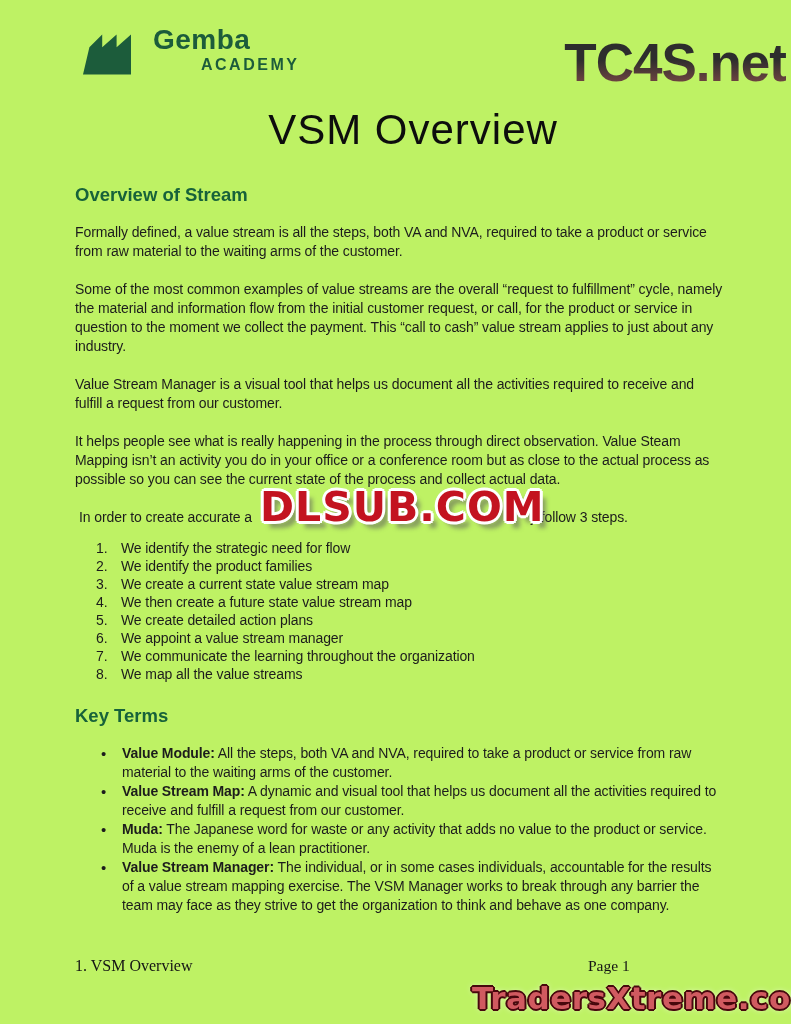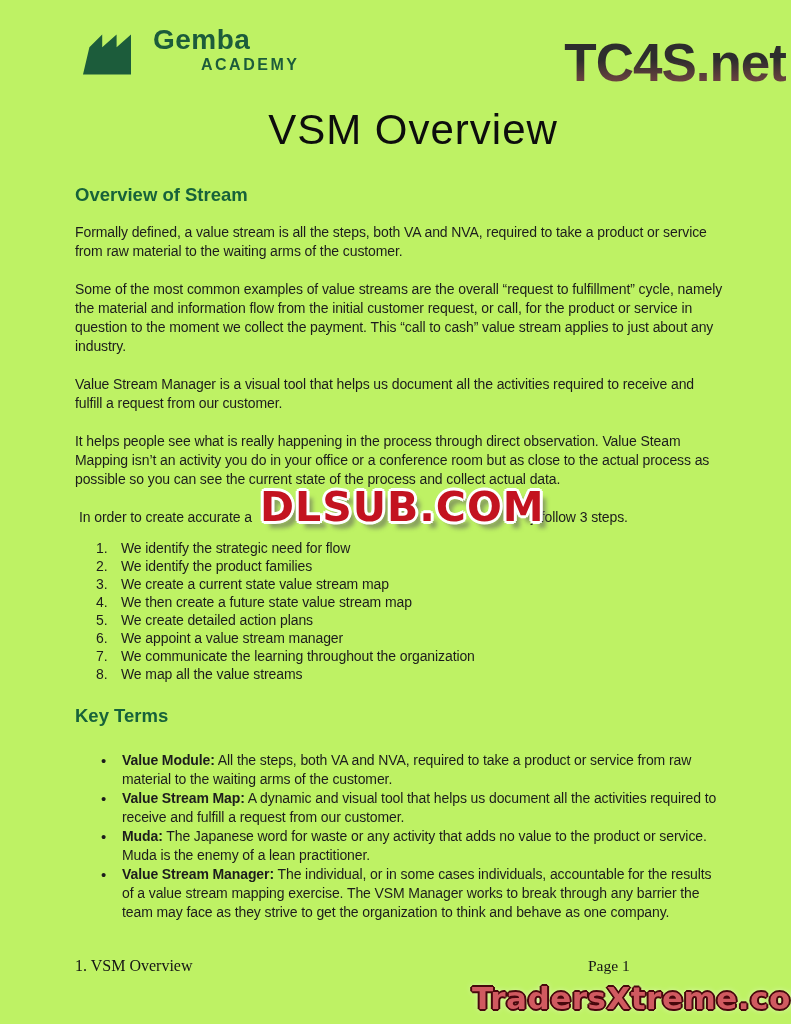--- a/index.html
+++ b/index.html
@@ -45,21 +45,21 @@
       0 0 6px rgba(255,255,255,0.9);
   }
 
   
   .doc-title {
     position:absolute; top:106px; left:0; width:100%;
     text-align:center; font-size:42px; font-weight:400; color:#0d0d0d; letter-spacing:1px;padding-left:35px;
   }
   .content { position:absolute; left:75px; top:184px; width:650px; font-size:14px; line-height:19px; letter-spacing:-0.1px; }
   h2.sec { font-size:18.5px; line-height:22px; font-weight:bold; color:#17623a; letter-spacing:0; margin:0 0 17px 0; }
-  h2.sec.keyterms { margin-top:22px; margin-bottom:24px; }
+  h2.sec.keyterms { margin-top:22px; margin-bottom:17px; }
   p.para { margin:0 0 19px 0; }
 
   .steps-intro { display:flex; margin:0 0 12px 4px; white-space:nowrap;align-items:flex-end; }
   .steps-intro .gap { display:inline-block; width:278px; }
 
   ol.steps { list-style:none; counter-reset:item; padding-left:46px; margin:0; }
   ol.steps li { counter-increment:item; position:relative; line-height:18px; }
   ol.steps li::before { content:counter(item) "."; position:absolute; left:-25px; }
 
   ul.terms { list-style:none; padding-left:47px; margin:0; }

